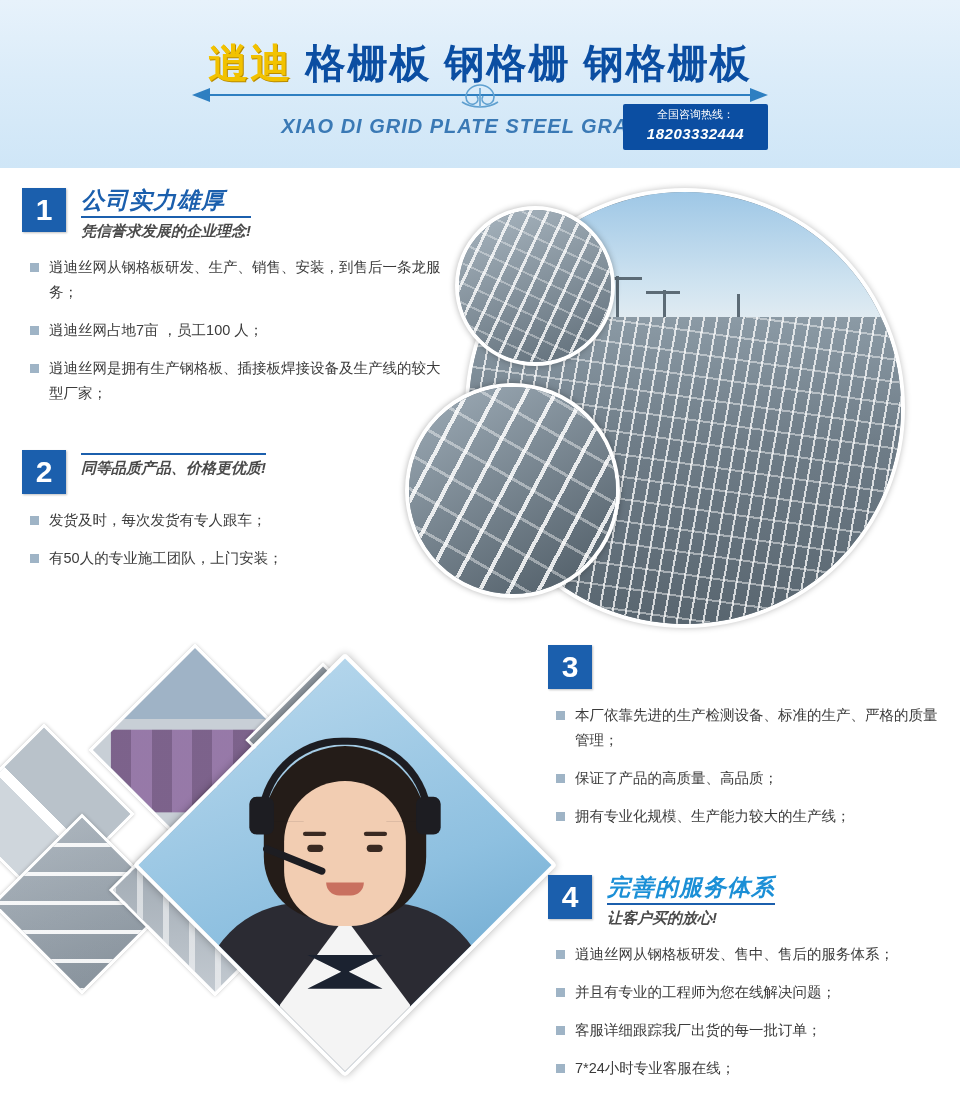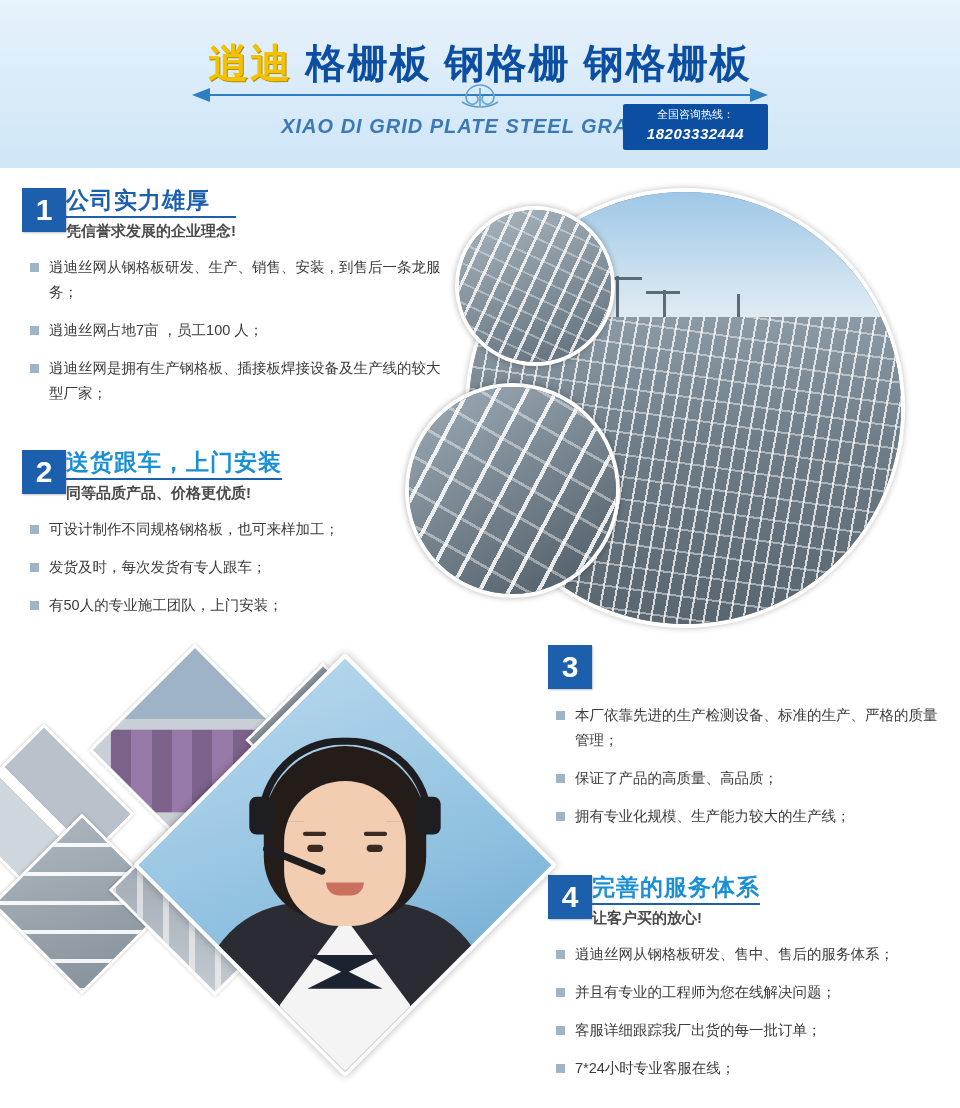--- a/index.html
+++ b/index.html
@@ -60,21 +60,21 @@
   .hotline .num { font-size:15px; font-weight:bold; line-height:23px; letter-spacing:0.5px;font-style:italic; }
 
   
   .num-badge {
     width:44px; height:44px; background:#1b5fad; color:#fff;
     font-size:30px; font-weight:bold; text-align:center; line-height:44px;
     display:inline-block; vertical-align:top;
     box-shadow:1px 1px 2px rgba(0,0,0,.25);
   }
   .head-row { display:flex; align-items:flex-start; }
-  .head-text { margin-left:0; }
+  .head-text { margin-left:15px;font-style:italic; }
   .head-main {
     font-size:23px; font-weight:bold; color:#1b5fad; line-height:25px;
     letter-spacing:1px;
   }
   .head-main.cyan { color:#1b8fd6; }
   .head-underline {
     height:2px; background:#1b5fad; margin:3px 0 3px; width:100%;
   }
   .head-sub { font-size:15px; font-weight:bold; color:#4a4a4a; line-height:20px; }
 
@@ -320,30 +320,25 @@
       <span class="sq"></span>
       <span class="txt">逍迪丝网是拥有生产钢格板、插接板焊接设备及生产线的较大型厂家；</span>
     </div>
   </div>
 </div>
 
 <div class="block2">
   <div class="head-row">
     <div class="num-badge">2</div>
     <div class="head-text">
-      <div class="head-main cyan">送货跟车，上门安装</div>
       <div class="head-underline"></div>
       <div class="head-sub">同等品质产品、价格更优质!</div>
     </div>
   </div>
   <div class="bullets">
-    <div class="bullet">
-      <span class="sq"></span>
-      <span class="txt">可设计制作不同规格钢格板，也可来样加工；</span>
-    </div>
     <div class="bullet">
       <span class="sq"></span>
       <span class="txt">发货及时，每次发货有专人跟车；</span>
     </div>
     <div class="bullet">
       <span class="sq"></span>
       <span class="txt">有50人的专业施工团队，上门安装；</span>
     </div>
   </div>
 </div>

